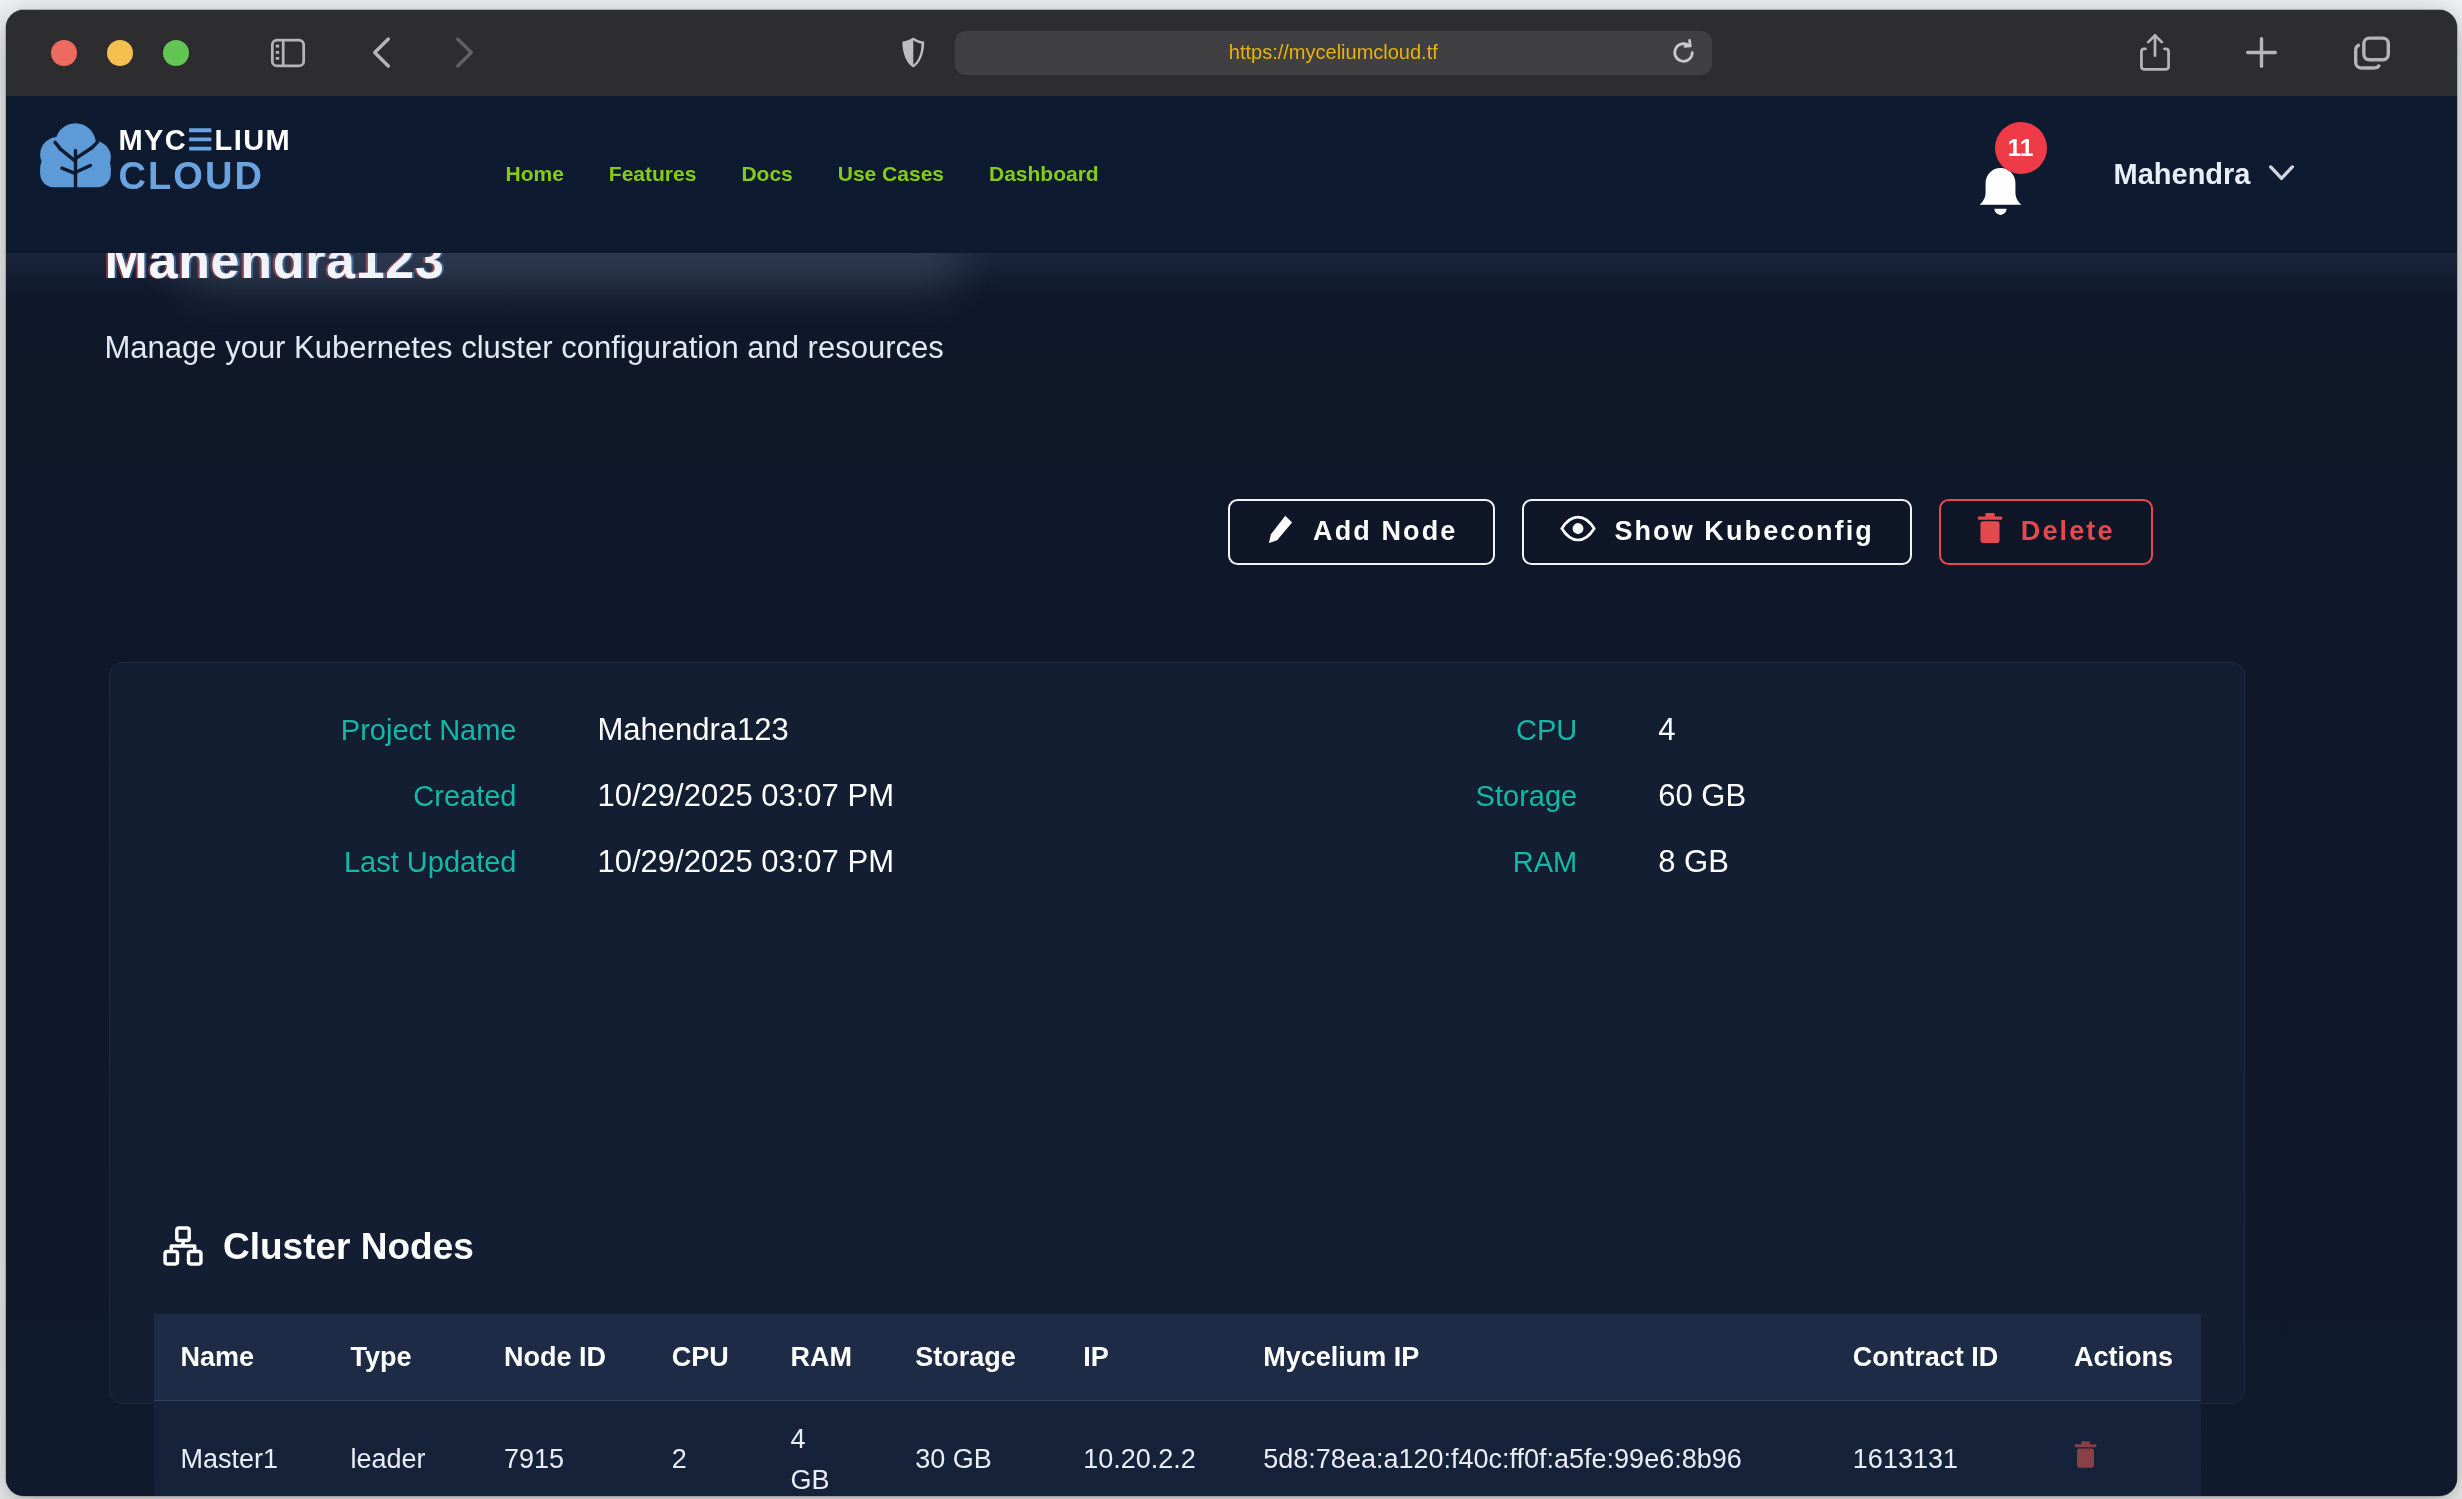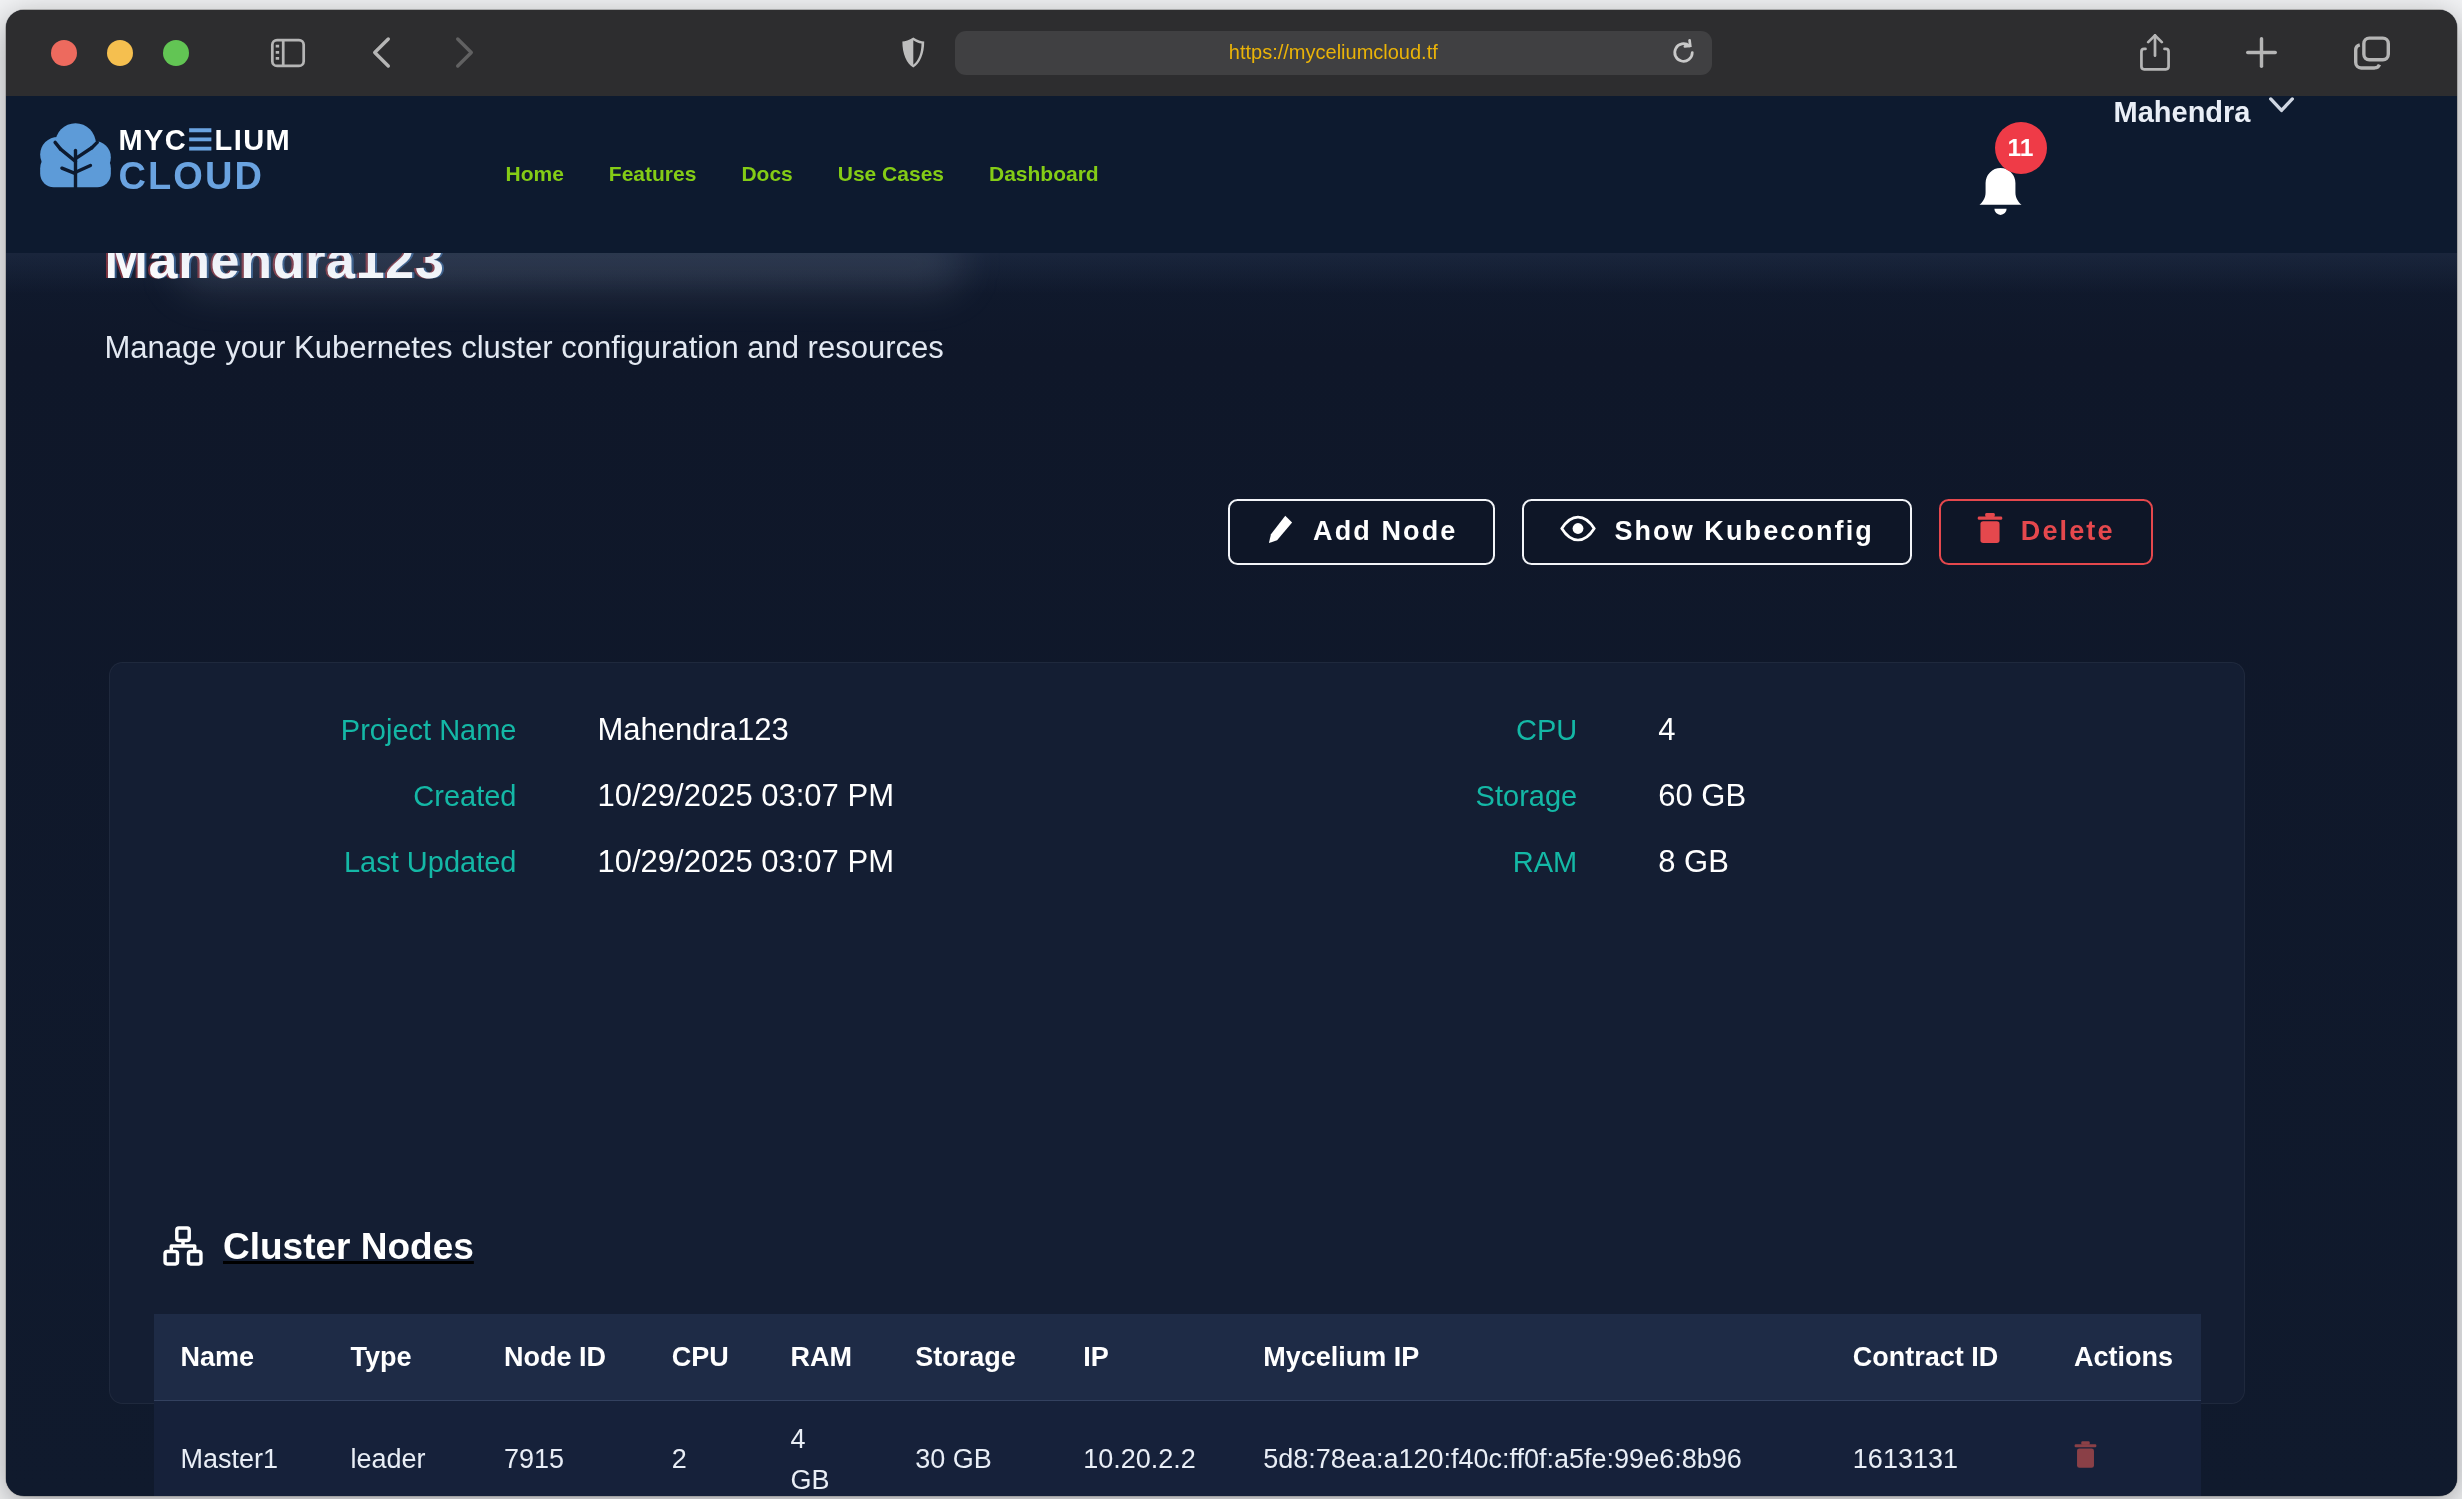--- a/index.html
+++ b/index.html
@@ -41,21 +41,21 @@
   .brand-l2 { color:#6aa3e0; font-weight:bold; font-size:38px; letter-spacing:2.1px; margin-top:2.7px; }
 
   .nav-links { position:absolute; left:500px; top:0; height:157px; display:flex; align-items:center; gap:45px; }
   .nav-link { color:#84cc16; font-size:21px; font-weight:bold; cursor:pointer; }
 
   .bell-wrap { position:absolute; left:1963px; top:26px; width:89px; height:109px; cursor:pointer; }
   .bell { position:absolute; left:5.5px; top:42px; color:#fff; }
   .badge { position:absolute; left:26px; top:0; min-width:52px; height:52px; border-radius:27px;
     background:#ef3b47; color:#fff; font-size:24.6px; font-weight:bold;
     display:flex; align-items:center; justify-content:center; }
-  .user { position:absolute; left:2108px; top:0; height:157px; display:flex; align-items:flex-start; gap:18px; cursor:pointer; }
+  .user { position:absolute; left:2108px; top:0; height:157px; display:flex; align-items:center; gap:18px; cursor:pointer; }
   .user-name { color:#e9eef6; font-size:29px; font-weight:bold; }
   .user .chev { color:#cfd6e2; }
 
   
   .content { position:absolute; left:0; top:243px; width:100%; height:1242px;
     background:linear-gradient(180deg,#101a2e 0%, #0f1729 8%, #101a2d 100%); }
 
   .page-title-clip { position:absolute; left:99px; top:0; height:40px; overflow:hidden; }
   .page-title { display:block; font-size:52px; font-weight:bold; color:#fff; transform:translateY(-23px);
     text-shadow:-2.1px 0 rgba(255,70,70,.45), 2.1px 0 rgba(90,170,255,.4); letter-spacing:0.7px; }
@@ -74,21 +74,21 @@
   .info { position:absolute; left:0; top:49px; width:100%; display:flex; }
   .info-col { display:flex; flex-direction:column; gap:30px; }
   .info-col.left { width:55%; }
   .info-col.right { width:45%; }
   .info-row { display:flex; align-items:baseline; }
   .info-label { color:#14b8a6; font-size:29px; text-align:right; flex:0 0 auto; }
   .left .info-label { width:407px; }
   .right .info-label { width:294px; }
   .info-value { color:#fff; font-size:31px; font-weight:500; margin-left:81px; }
 
-  .nodes-heading { position:absolute; left:53px; top:563px; display:flex; align-items:center; gap:20.5px;text-decoration:underline; }
+  .nodes-heading { position:absolute; left:53px; top:563px; display:flex; align-items:center; gap:20.5px; }
   .nodes-heading .txt { color:#fff; font-size:37px; font-weight:bold; }
 
   .tablewrap { position:absolute; left:44px; top:651px; width:2047px; }
   table { width:100%; border-collapse:collapse; table-layout:fixed; }
   thead tr { background:#1e2b46; }
   th { color:#fff; font-size:27px; font-weight:bold; text-align:left; padding:23px 6.8px 23px 27px; line-height:1.5; }
   tbody tr { background:#16213a; border-top:1.4px solid #33415f; }
   td { color:#e9eef6; font-size:27px; padding:18px 6.8px 18px 27px; line-height:1.5; vertical-align:middle; }
   td.ip6 { word-break:break-all; }
   .min-wrap { display:inline-block; width:min-content; }

